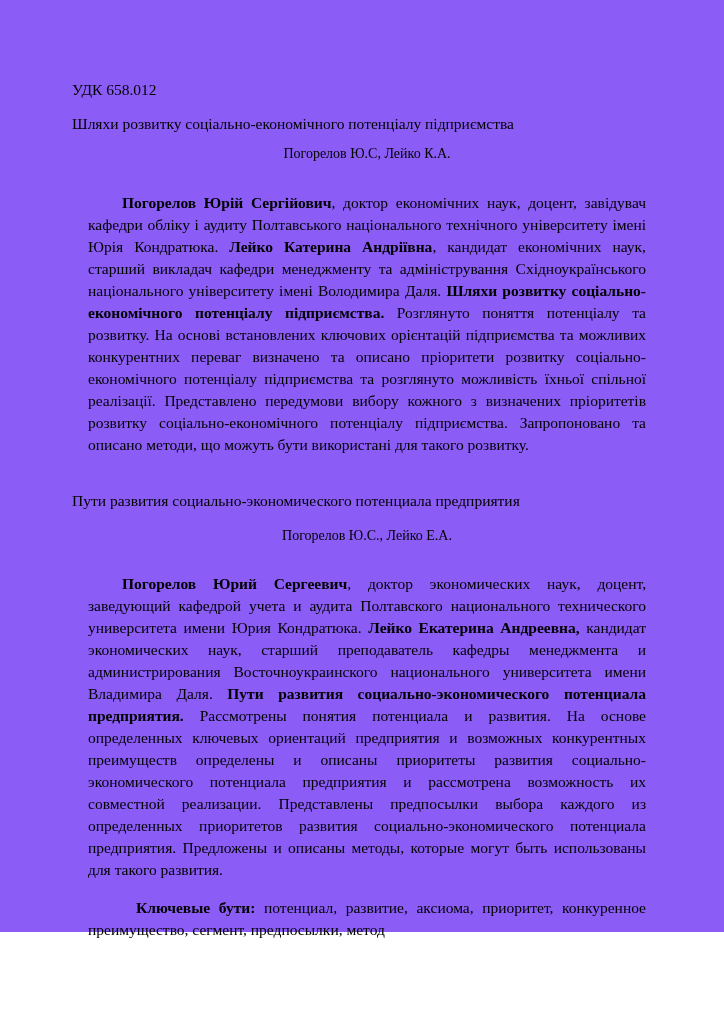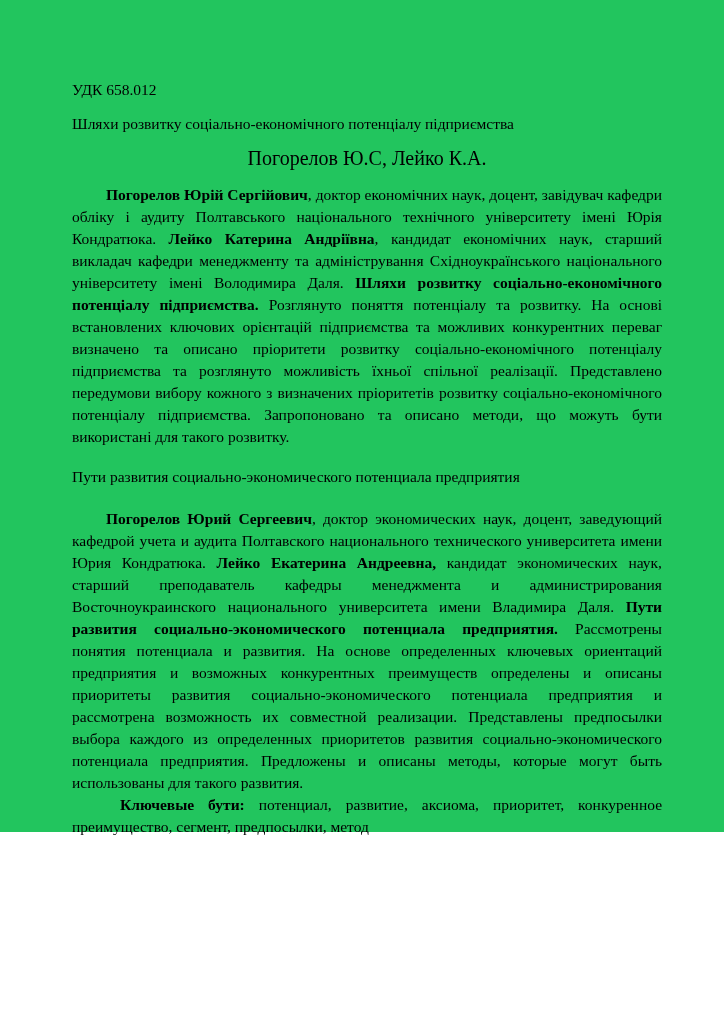--- a/index.html
+++ b/index.html
@@ -10,46 +10,46 @@
   body {
     width: 724px;
     height: 1024px;
     font-family: "Liberation Serif", "DejaVu Serif", serif;
     color: #000000;
     overflow: hidden;
   }
   .page {
     position: relative;
     width: 724px;
-    height: 832px;
+    height: 932px;
     box-sizing: border-box;
     padding: 80px 62px 40px 72px;
-    background: #22c55e;
+    background: #8b5cf6;
   }
   .udk {
     font-size: 15.5px;
     line-height: 1.35;
     margin-bottom: 12px;
   }
   .title-line {
     font-size: 15.5px;
     line-height: 1.45;
     margin: 0 0 4px 0;
   }
   .authors-line {
     text-align: center;
-    font-size: 20px;
+    font-size: 14px;
     line-height: 1.45;
     margin: 0 0 6px 0;
   }
   p.body {
     text-align: justify;
     font-size: 15.5px;
     line-height: 1.42;
-    margin: 0;
+    margin: 16px;
     text-indent: 34px;
   }
   p.body.no-indent {
     text-indent: 0;
   }
   .kw {
     margin-top: 0;
   }
   .kw-indent {
     display: inline-block;
@@ -82,20 +82,21 @@
     <b class="seg">Погорелов Юрій Сергійович</b><span class="seg">, доктор економічних наук, доцент, завідувач кафедри обліку і аудиту Полтавського національного технічного університету імені Юрія Кондратюка. </span><b class="seg">Лейко Катерина Андріївна</b><span class="seg">, кандидат економічних наук, старший викладач кафедри менеджменту та адміністрування Східноукраїнського національного університету імені Володимира Даля. </span><b class="seg">Шляхи розвитку соціально-економічного потенціалу підприємства.</b><span class="seg"> Розглянуто поняття потенціалу та розвитку. На основі встановлених ключових орієнтацій підприємства та можливих конкурентних переваг визначено та описано пріоритети розвитку соціально-економічного потенціалу підприємства та розглянуто можливість їхньої спільної реалізації. Представлено передумови вибору кожного з визначених пріоритетів розвитку соціально-економічного потенціалу підприємства. Запропоновано та описано методи, що можуть бути використані для такого розвитку.</span>
   </p>
 
 
   <div class="spacer-lg"></div>
 
   <div class="title-line">Пути развития социально-экономического потенциала предприятия</div>
 
   <div class="spacer-md"></div>
 
+  <div class="authors-line">Погорелов Ю.С., Лейко Е.А.</div>
 
   <div class="spacer-sm"></div>
 
   <p class="body">
     <b class="seg">Погорелов Юрий Сергеевич</b><span class="seg">, доктор экономических наук, доцент, заведующий кафедрой учета и аудита Полтавского национального технического университета имени Юрия Кондратюка. </span><b class="seg">Лейко Екатерина Андреевна,</b><span class="seg"> кандидат экономических наук, старший преподаватель кафедры менеджмента и администрирования Восточноукраинского национального университета имени Владимира Даля. </span><b class="seg">Пути развития социально-экономического потенциала предприятия.</b><span class="seg"> Рассмотрены понятия потенциала и развития. На основе определенных ключевых ориентаций предприятия и возможных конкурентных преимуществ определены и описаны приоритеты развития социально-экономического потенциала предприятия и рассмотрена возможность их совместной реализации. Представлены предпосылки выбора каждого из определенных приоритетов развития социально-экономического потенциала предприятия. Предложены и описаны методы, которые могут быть использованы для такого развития.</span>
   </p>
 
   <p class="body no-indent kw">
     <span class="kw-indent"></span><b class="seg">Ключевые бути:</b><span class="seg"> потенциал, развитие, аксиома, приоритет, конкуренное преимущество, сегмент, предпосылки, метод</span>
   </p>

